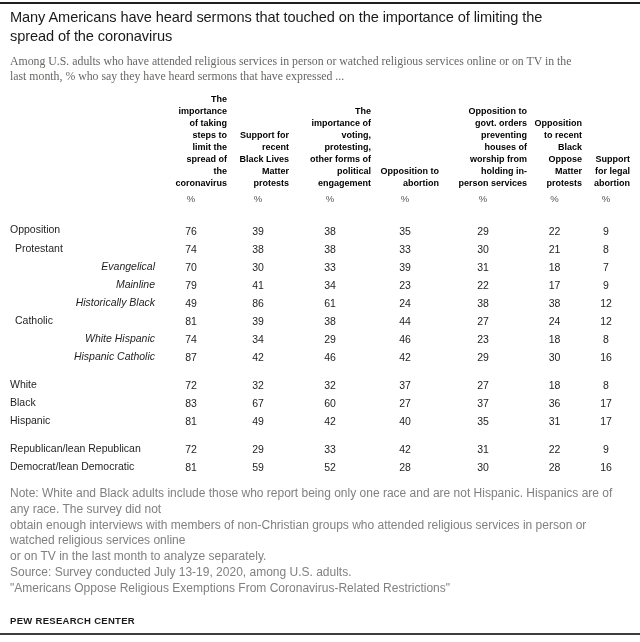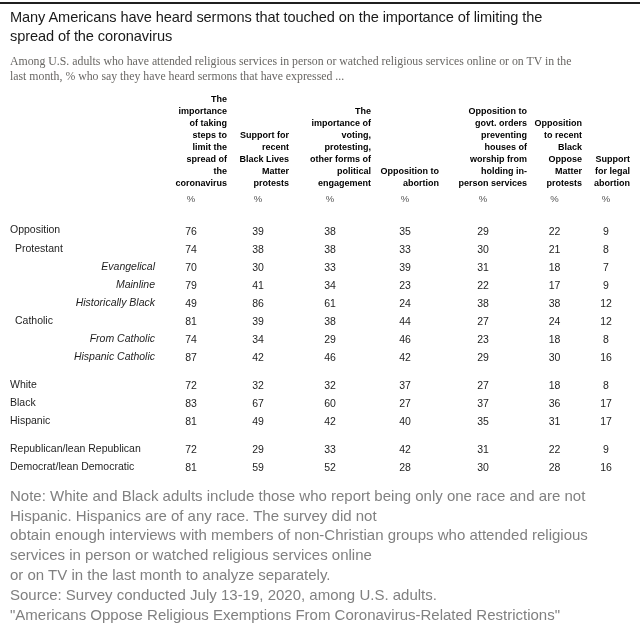--- a/index.html
+++ b/index.html
@@ -46,21 +46,21 @@
   tbody td.cell-value {
     font-size: 10.5px; color: #1e1e1e; text-align: center;
     vertical-align: bottom; padding: 2.5px 0;
   }
   tbody tr.gap > th, tbody tr.gap > td { padding-top: 12px; }
   tbody tr.indent-1 th.row-label { padding-left: 5px; margin-top: 8px; }
   tbody tr.indent-2 th.row-label { padding-left: 12px; text-align: right; }
   tbody tr.italic th.row-label { font-style: italic; }
   .notes { margin-top: 10px; }
   .notes p {
-    font-size: 15px; color: #808080; line-height: 1.33;
+    font-size: 12px; color: #808080; line-height: 1.33;
     white-space: pre-line;
   }
   .brand {
     margin-top: 18px;
     font-size: 9.5px; font-weight: bold; color: #1a1a1a;
     letter-spacing: 0.3px;
   }
   .bottom-rule { height: 2px; background: #3d3d3d; margin-top: 7px; }
 </style>
 </head>
@@ -195,21 +195,21 @@
           <th class="row-label" scope="row">Catholic</th>
           <td class="cell-value">81</td>
           <td class="cell-value">39</td>
           <td class="cell-value">38</td>
           <td class="cell-value">44</td>
           <td class="cell-value">27</td>
           <td class="cell-value">24</td>
           <td class="cell-value">12</td>
         </tr>
         <tr class="indent-2 italic">
-          <th class="row-label" scope="row">From Catholic</th>
+          <th class="row-label" scope="row">White Hispanic</th>
           <td class="cell-value">74</td>
           <td class="cell-value">34</td>
           <td class="cell-value">29</td>
           <td class="cell-value">46</td>
           <td class="cell-value">23</td>
           <td class="cell-value">18</td>
           <td class="cell-value">8</td>
         </tr>
         <tr class="indent-2 italic">
           <th class="row-label" scope="row">Hispanic Catholic</th>

